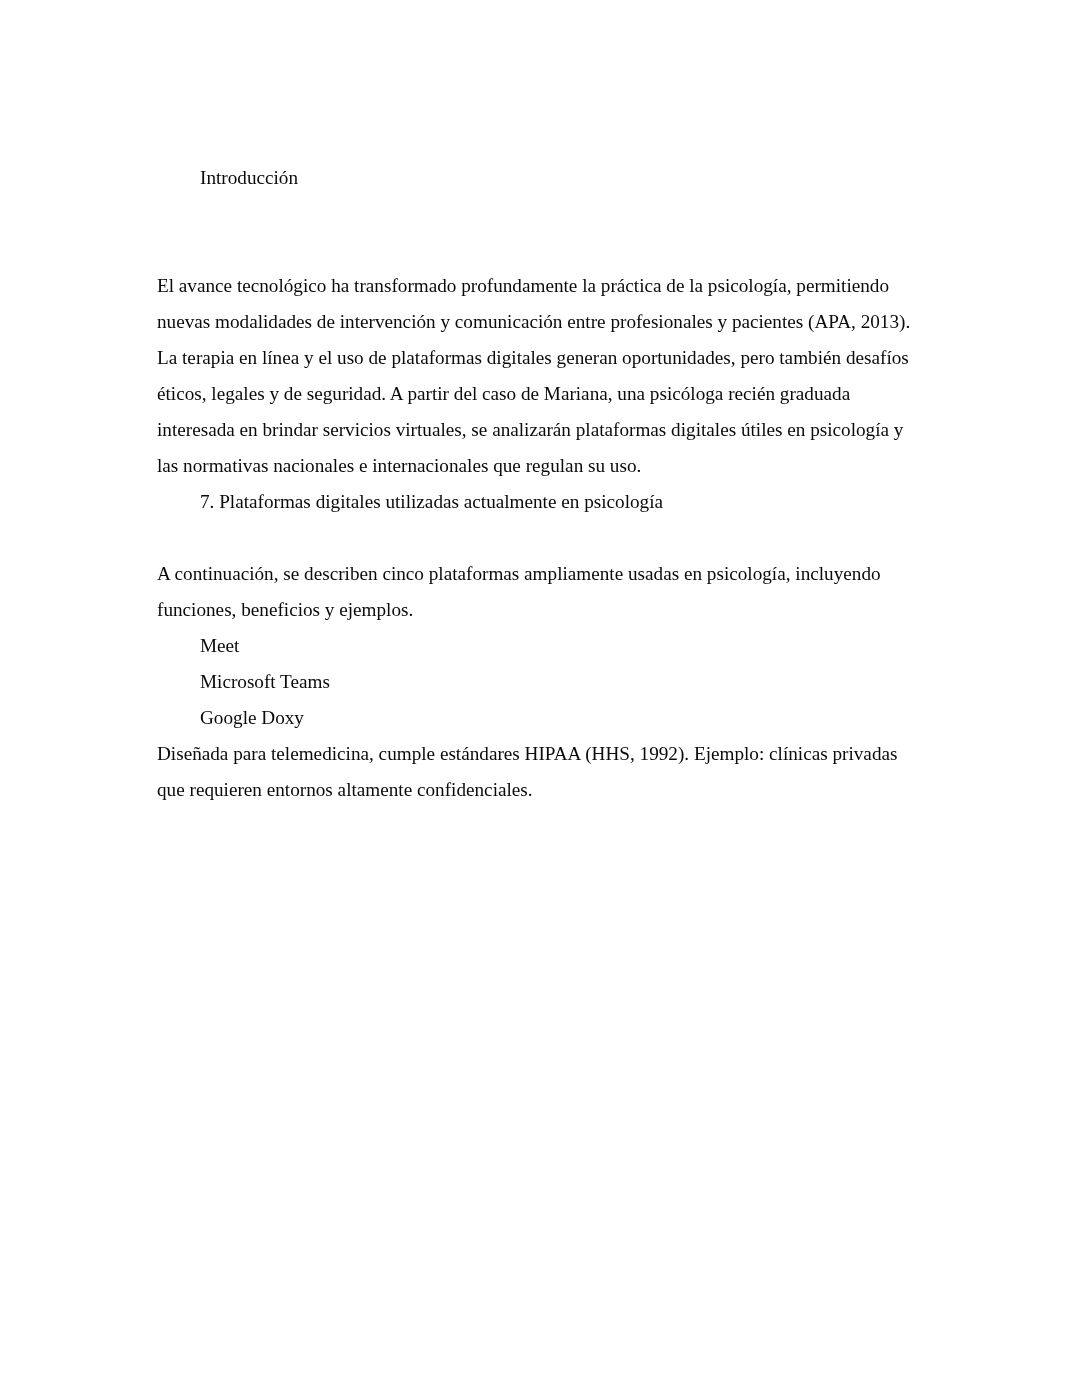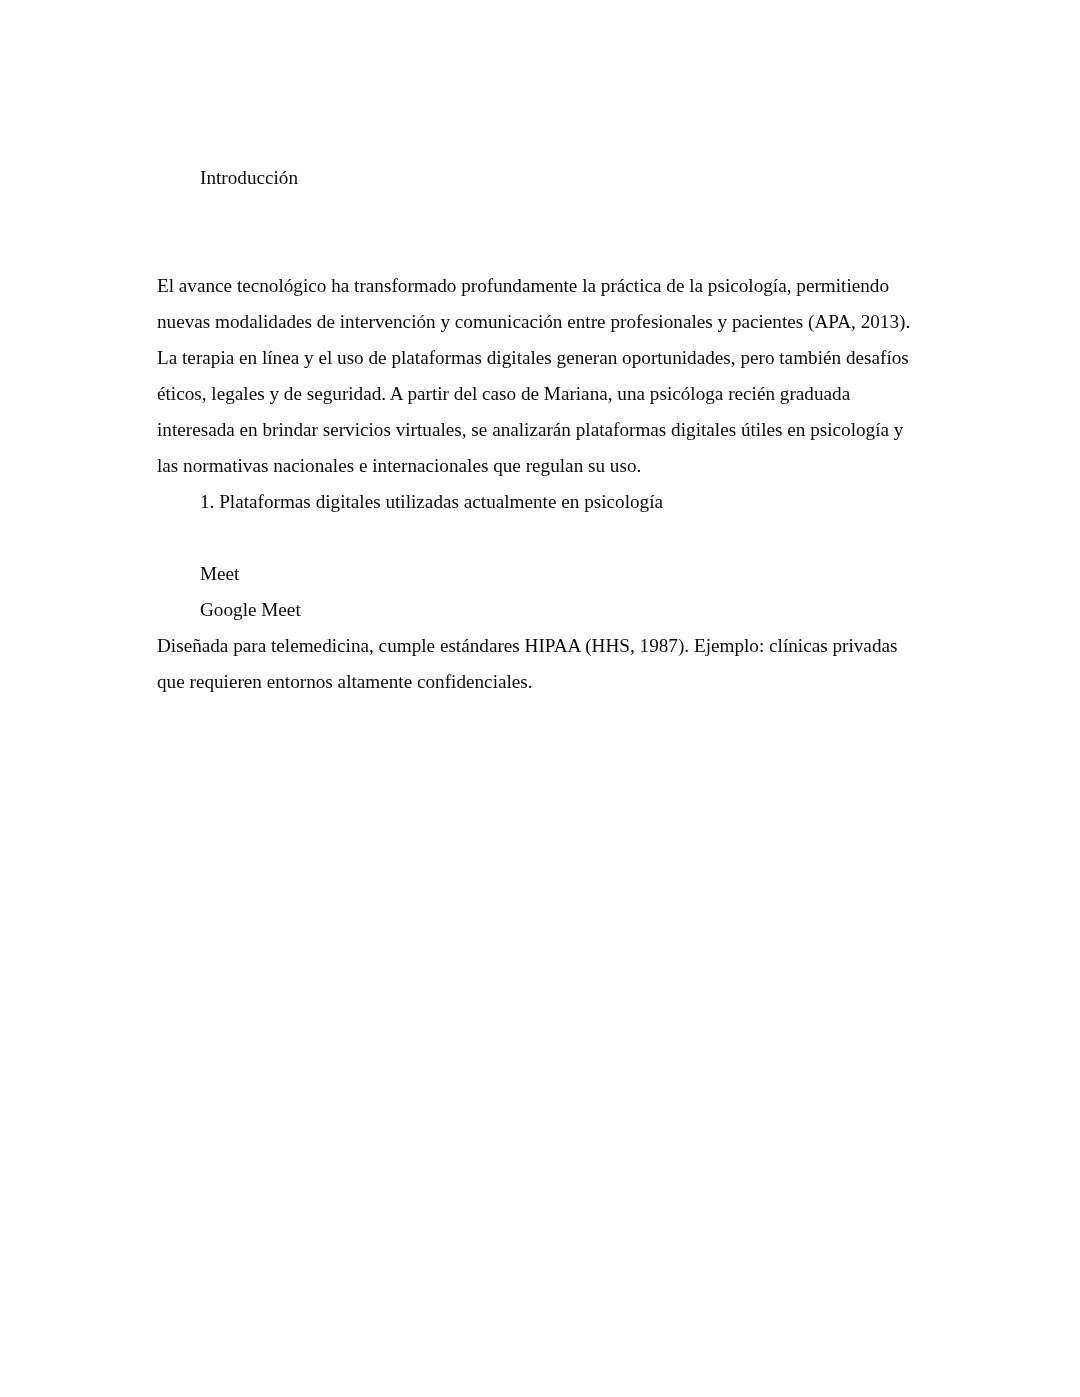--- a/index.html
+++ b/index.html
@@ -47,30 +47,32 @@
 
 <div class="page">
   <div class="doc-body">
 
     <p class="para indent">Introducción</p>
 
     <div class="gap-2"></div>
 
     <p class="para">El avance tecnológico ha transformado profundamente la práctica de la psicología, permitiendo nuevas modalidades de intervención y comunicación entre profesionales y pacientes (APA, 2013). La terapia en línea y el uso de plataformas digitales generan oportunidades, pero también desafíos éticos, legales y de seguridad. A partir del caso de Mariana, una psicóloga recién graduada interesada en brindar servicios virtuales, se analizarán plataformas digitales útiles en psicología y las normativas nacionales e internacionales que regulan su uso.</p>
 
-    <p class="para indent">1. Plataformas digitales utilizadas actualmente en psicología</p>
+    <p class="para indent">7. Plataformas digitales utilizadas actualmente en psicología</p>
 
     <div class="gap-1"></div>
 
+    <p class="para">A continuación, se describen cinco plataformas ampliamente usadas en psicología, incluyendo funciones, beneficios y ejemplos.</p>
 
     <p class="para indent">Meet</p>
 
 
+    <p class="para indent">Microsoft Teams</p>
 
 
-    <p class="para indent">Google Meet</p>
+    <p class="para indent">Google Doxy</p>
 
 
 
-    <p class="para">Diseñada para telemedicina, cumple estándares HIPAA (HHS, 1987). Ejemplo: clínicas privadas que requieren entornos altamente confidenciales.</p>
+    <p class="para">Diseñada para telemedicina, cumple estándares HIPAA (HHS, 1992). Ejemplo: clínicas privadas que requieren entornos altamente confidenciales.</p>
 
   </div>
 </div>
 
 </body></html>

